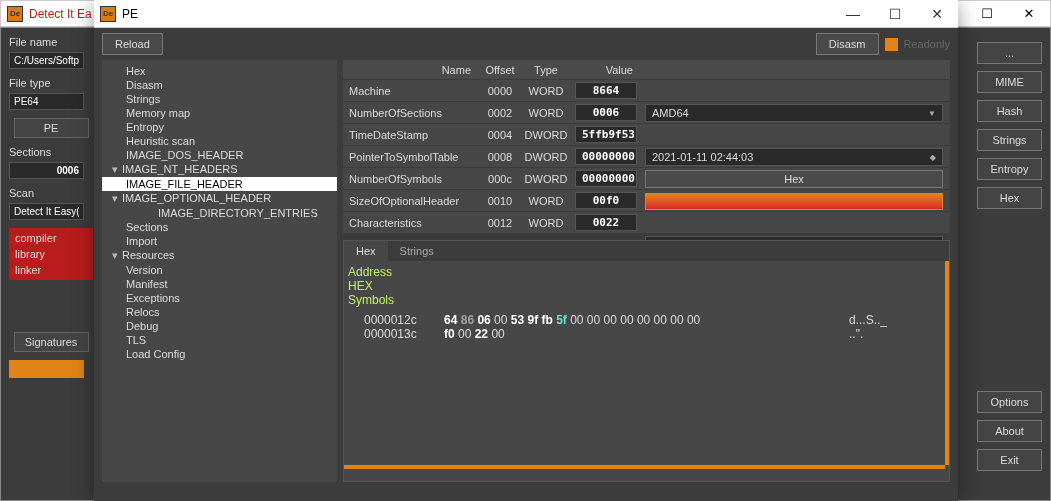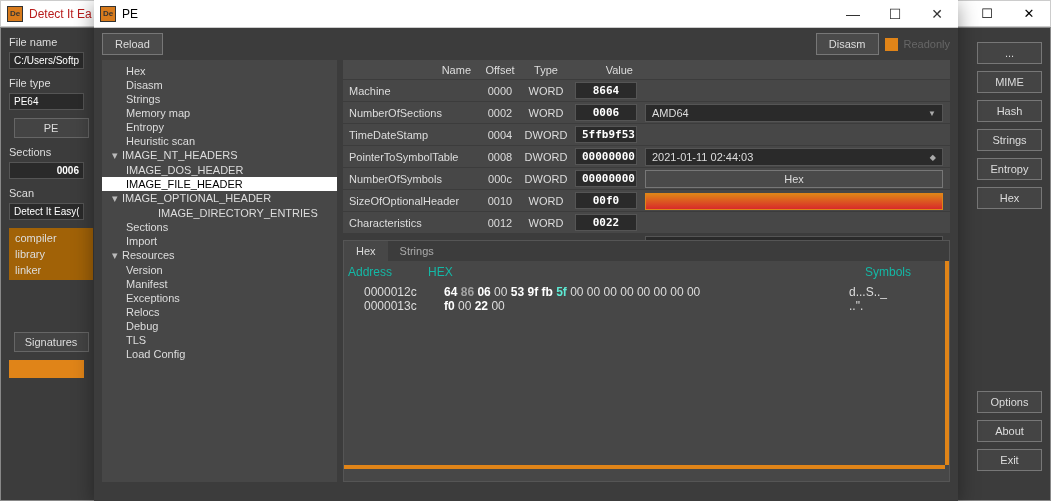--- a/index.html
+++ b/index.html
@@ -11,21 +11,21 @@
 .bg-titlebar .icon { width: 16px; height: 16px; background: #d87b1c; margin: 0 6px; border: 1px solid #333; font-size: 8px; text-align: center; line-height: 14px; font-weight: bold; color: #333; }
 .bg-titlebar .title { font-size: 12px; color: #b91c1c; }
 .bg-titlebar .ctrls { margin-left: auto; display: flex; }
 .bg-titlebar .ctrls div { width: 42px; height: 27px; display: flex; align-items: center; justify-content: center; font-size: 13px; color: #000; }
 
 .bg-left { position: absolute; left: 8px; top: 8px; width: 84px; color: #ddd; font-size: 11px; }
 .bg-left label { display: block; margin-bottom: 4px; }
 .bg-left input, .bg-left .field { width: 75px; background: #2a2a2a; border: 1px solid #555; color: #fff; padding: 2px 4px; font-size: 10px; margin-bottom: 8px; }
 .bg-left .num { text-align: right; font-weight: bold; color: #fff; }
 .bg-left .btn { width: 75px; background: #444; border: 1px solid #666; margin: 0 auto 8px; padding:3px 0; text-align: center; cursor: pointer; }
-.bg-left .list { background: #a16207; padding: 2px; }
+.bg-left .list { background: #b91c1c; padding: 2px; }
 .bg-left .list div { padding: 2px 4px; }
 .bg-left .orange { background: #e08418; height: 18px; width: 75px; margin-top:4px; }
 
 .bg-right { position: absolute; right: 8px; top: 14px; width: 65px; }
 .bg-right .btn { background: #444; border: 1px solid #777; color: #ddd; font-size: 11px; padding: 4px 0; margin-bottom: 7px; text-align: center; cursor: pointer; }
 
 
 .fg-window { position: absolute; top: 0; left: 94px; width: 864px; height: 501px; background: #3c3c3c; box-shadow: 0 4px 20px rgba(0,0,0,0.4); }
 .fg-titlebar { height: 28px; background: #fff; display: flex; align-items: center; border-bottom: 1px solid #ccc; }
 .fg-titlebar .icon { width: 16px; height: 16px; background: #d87b1c; margin: 0 6px; border: 1px solid #333; font-size: 8px; text-align: center; line-height: 14px; font-weight: bold; color: #333; }
@@ -61,21 +61,21 @@
 .combo { background: #2a2a2a; border: 1px solid #555; padding: 2px 6px; width: 99%; display: flex; align-items: center; font-size:11px; }
 .combo .arr { margin-left: auto; font-size: 8px; color: #aaa; }
 .hexbtn { background: #4a4a4a; border: 1px solid #777; width: 99%; text-align: center; padding: 2px; cursor: pointer; }
 .redgrad { background: linear-gradient(to bottom, #e08418, #d82a2a); border: 1px solid #e08418; width: 99%; height: 17px; }
 
 .hexpanel { background: #474747; flex: 1; display: flex; flex-direction: column; border: 1px solid #555; }
 .hextabs { display: flex; background: #3c3c3c; font-size: 11px; }
 .hextabs div { padding: 4px 12px; color: #aaa; cursor: pointer; }
 .hextabs div.act { background: #474747; color: #ddd; }
 .hexcontent { flex: 1; font-family: 'Consolas', monospace; font-size: 12px; color: #ddd; padding: 4px; position: relative; }
-.hexhdr { display: flex; color: #14b8a6; margin-bottom: 6px; }
+.hexhdr { display: flex; color: #bef264; margin-bottom: 6px; flex-direction: column; }
 .hexhdr .a { width: 80px; }
 .hexhdr .h { flex: 1; }
 .hexhdr .s { width: 80px; }
 .hexrow { display: flex; font-size: 12px; justify-content: center; }
 .hexrow .a { width: 80px; }
 .hexrow .h { width: 405px; letter-spacing: 0; white-space: pre; }
 .hexrow .s { width: 80px; white-space: pre; }
 .hexmarker-r { position: absolute; right: 0; top: 0; bottom: 16px; width: 4px; background: #e08418; }
 .hexmarker-b { position: absolute; left: 0; right: 4px; bottom: 12px; height: 4px; background: #e08418; }
 </style>
@@ -144,22 +144,22 @@
     <span class="lbl">Readonly</span>
   </div>
   <div class="fg-body">
     <div class="tree" id="tree">
         <div class="">Hex</div>
         <div class="">Disasm</div>
         <div class="">Strings</div>
         <div class="">Memory map</div>
         <div class="">Entropy</div>
         <div class="">Heuristic scan</div>
+        <div class="">IMAGE_DOS_HEADER</div>
         <div class=""><span class="exp">▾</span>IMAGE_NT_HEADERS</div>
-        <div class="">IMAGE_DOS_HEADER</div>
         <div class="i2 sel">IMAGE_FILE_HEADER</div>
         <div class="i2"><span class="exp">▾</span>IMAGE_OPTIONAL_HEADER</div>
         <div class="i3">IMAGE_DIRECTORY_ENTRIES</div>
         <div class="">Sections</div>
         <div class="">Import</div>
         <div class=""><span class="exp">▾</span>Resources</div>
         <div class="i2">Version</div>
         <div class="i2">Manifest</div>
         <div class="">Exceptions</div>
         <div class="">Relocs</div>

